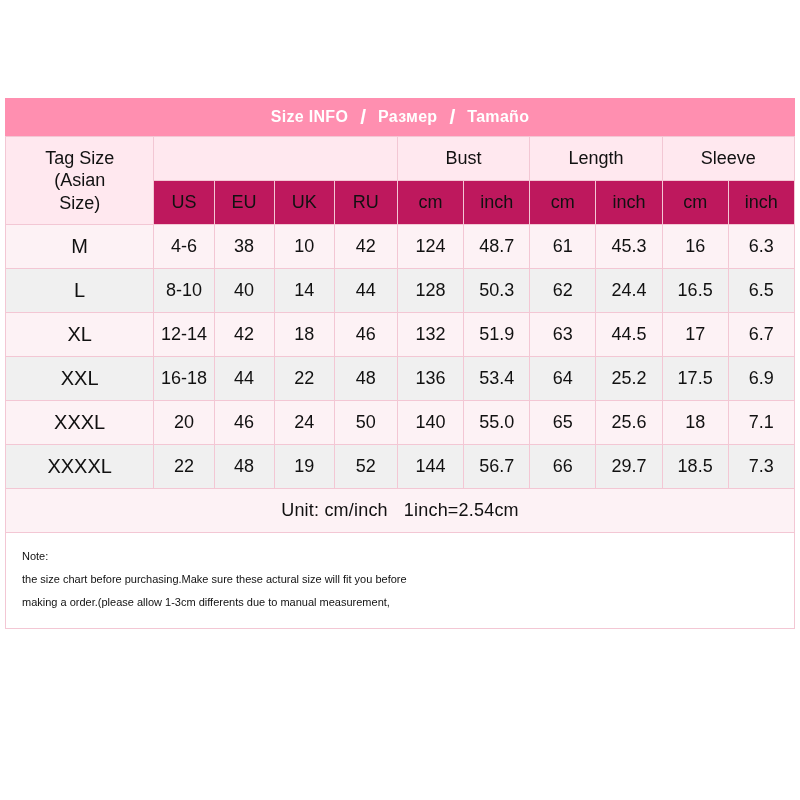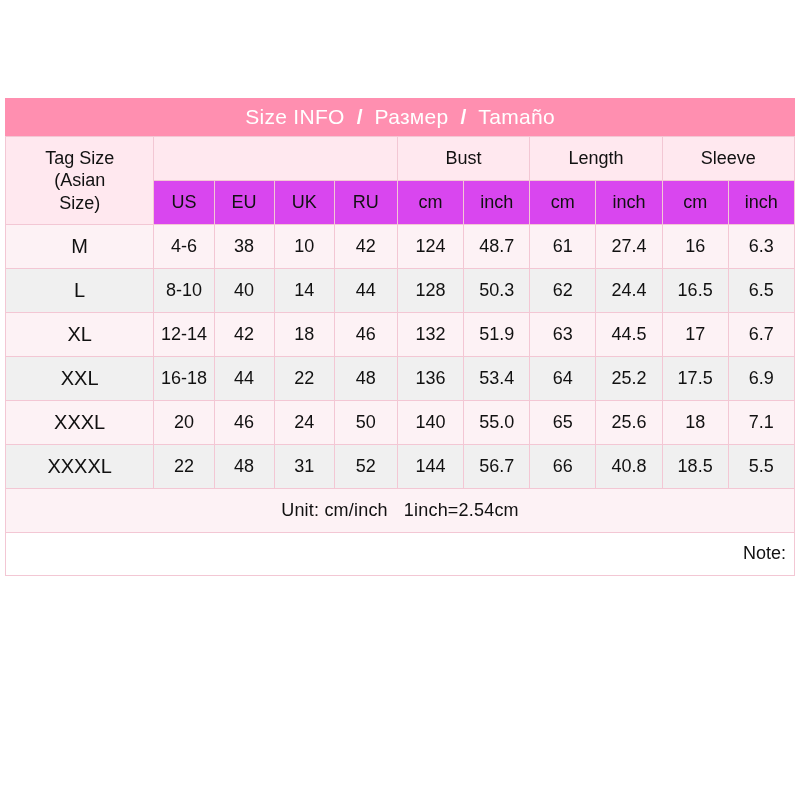--- a/index.html
+++ b/index.html
@@ -23,22 +23,22 @@
   .title-bar {
     background: #ff8fb0;
     height: 38px;
     display: flex;
     align-items: center;
     justify-content: center;
     gap: 0px;
   }
   .title-bar .t-main {
     color: #ffffff;
-    font-size: 21px;
-    font-weight: normal;
+    font-size: 16px;
+    font-weight: bold;
     letter-spacing: .3px;
   }
   .title-bar .t-sep {
     color: #ffffff;
     font-size: 21px;
     font-weight: bold;
     padding: 0 12px;
   }
   table.size-table {
     border-collapse: collapse;
@@ -53,21 +53,21 @@
     padding: 0;
     height: 43px;
     color: #111;
   }
   .hdr-row th {
     background: #ffe8ef;
     font-weight: bold;
     font-size: 19px;
   }
   .hdr-row2 th {
-    background: #d946ef;
+    background: #be185d;
     font-weight: bold;
     font-size: 19px;
     height: 40px;
   }
   .tagsize-cell {
     background: #ffe8ef;
     font-weight: bold;
     font-size: 19px;
     line-height: 1.25;
     margin-top: 20px;
@@ -87,25 +87,24 @@
   }
   .note-box {
     border: 1px solid #f3c7d4;
     border-top: none;
     background: #ffffff;
     width: 790px;
     box-sizing: border-box;
     padding: 8px 8px 10px 8px;
   }
   .note-box p {
-    margin: 0;
-    font-size: 18px;
+    margin: 8px;
+    font-size: 11px;
     line-height: 1.35;
     color: #111;
-    text-align: right;
   }
   .unit-inner {
     display: inline-flex;
     gap: 16px;
   }
 </style>
 </head>
 <body>
 
 <div id="chart-wrap">
@@ -159,21 +158,21 @@
 
       <tr class="row-even">
         <td class="tag">M</td>
         <td>4-6</td>
         <td>38</td>
         <td>10</td>
         <td>42</td>
         <td>124</td>
         <td>48.7</td>
         <td>61</td>
-        <td>27.4</td>
+        <td>45.3</td>
         <td>16</td>
         <td>6.3</td>
       </tr>
 
       <tr class="row-odd">
         <td class="tag">L</td>
         <td>8-10</td>
         <td>40</td>
         <td>14</td>
         <td>44</td>
@@ -224,38 +223,40 @@
         <td>65</td>
         <td>25.6</td>
         <td>18</td>
         <td>7.1</td>
       </tr>
 
       <tr class="row-odd">
         <td class="tag">XXXXL</td>
         <td>22</td>
         <td>48</td>
-        <td>31</td>
+        <td>19</td>
         <td>52</td>
         <td>144</td>
         <td>56.7</td>
         <td>66</td>
-        <td>40.8</td>
+        <td>29.7</td>
         <td>18.5</td>
-        <td>5.5</td>
+        <td>7.3</td>
       </tr>
 
       <tr class="unit-row">
         <td colspan="11">
           <span class="unit-inner">
             <span>Unit: cm/inch</span>
             <span>1inch=2.54cm</span>
           </span>
         </td>
       </tr>
     </tbody>
   </table>
 
   <div class="note-box">
     <p>Note:</p>
+    <p>the size chart before purchasing.Make sure these actural size will fit you before</p>
+    <p>making a order.(please allow 1-3cm differents due to manual measurement,</p>
   </div>
 
 </div>
 
 </body></html>

